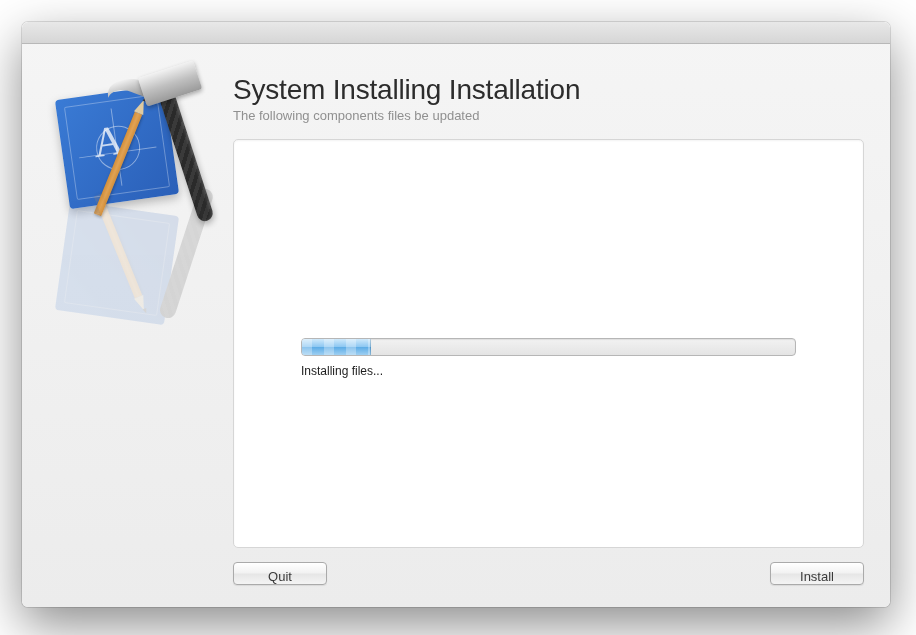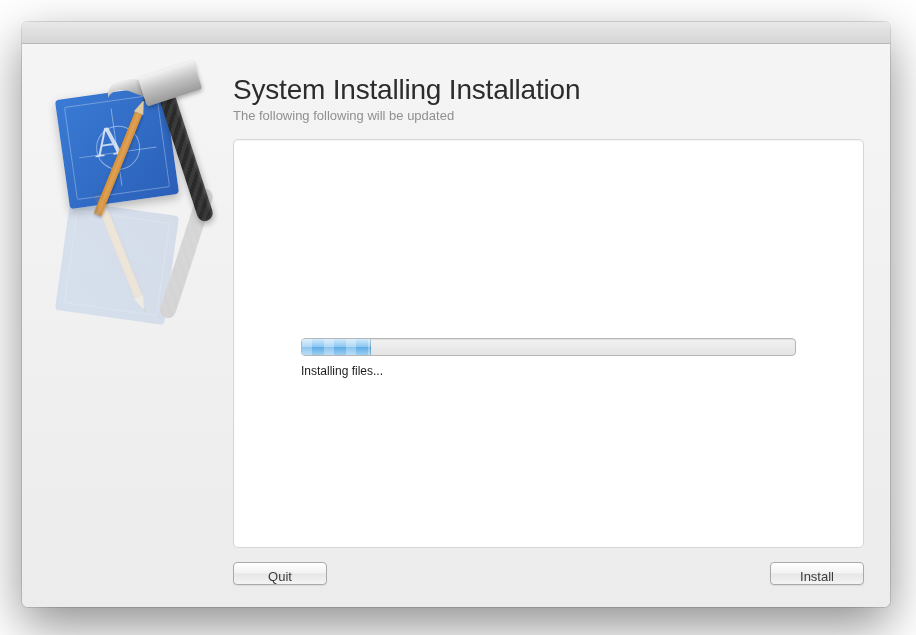--- a/index.html
+++ b/index.html
@@ -322,21 +322,21 @@
         <div class="blueprint"></div>
         <div class="pencil"></div>
         <div class="hammer">
           <div class="hammer-handle"></div>
         </div>
       </div>
     </div>
 
     <div class="main-column">
       <h1 class="title-heading">System Installing Installation</h1>
-      <div class="subtitle">The following following will be updated</div>
+      <div class="subtitle">The following components files be updated</div>
 
       <div class="panel">
         <div class="progress-wrap">
           <div class="progress-track">
             <div class="progress-fill" style="width:14%"></div>
           </div>
           <div class="status-text">Installing files...</div>
         </div>
       </div>
 

